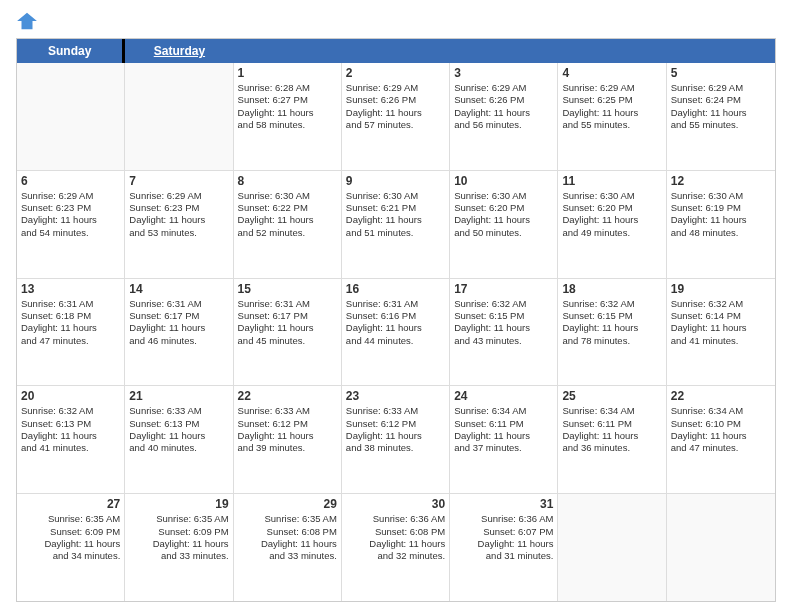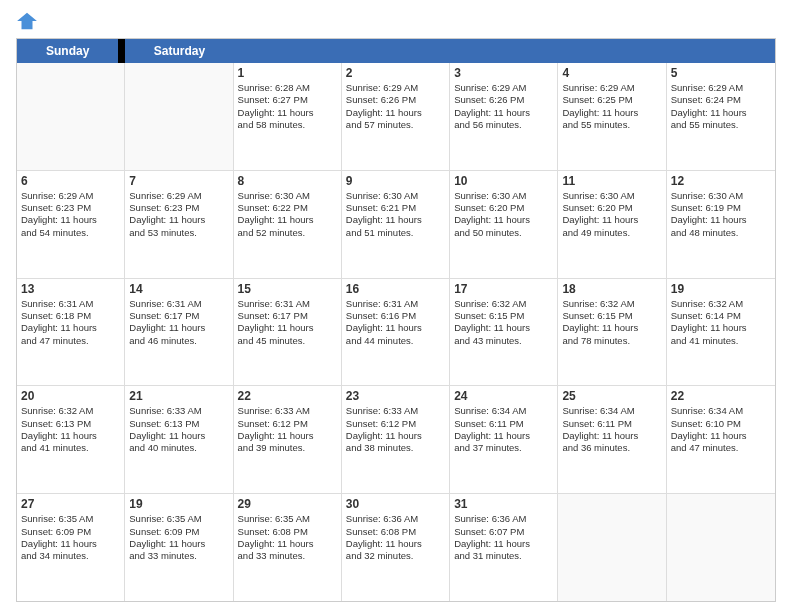--- a/index.html
+++ b/index.html
@@ -63,35 +63,35 @@
       display: grid;
       grid-template-columns: repeat(7, 1fr);
       background: #3a6db5;
     }
     .cal-header-cell {
       color: #fff;
       font-size: 12px;
       font-weight: bold;
       padding: 5px 4px;
       text-align: center;
-      border-right: 7px solid #000000;
-    }
-    .cal-header-cell:last-child { border-right: none; }
+      border-right: 3px solid #000000;
+    }
+    .cal-header-cell:last-child { border-right: none; text-decoration: underline; }
     .cal-body {
       display: flex;
       flex-direction: column;
       flex: 1;
     }
     .cal-row {
       display: grid;
       grid-template-columns: repeat(7, 1fr);
       flex: 1;
       border-bottom: 1px solid #ddd;
     }
-    .cal-row:last-child { border-bottom: none; }
+    .cal-row:last-child { border-bottom: none; text-align: right; }
     .cal-cell {
       border-right: 1px solid #ddd;
       padding: 3px 4px;
       font-size: 9.5px;
       color: #333;
       vertical-align: top;
       overflow: hidden;
     }
     .cal-cell:last-child { border-right: none; }
     .cal-cell.empty { background: #f9f9f9; }

